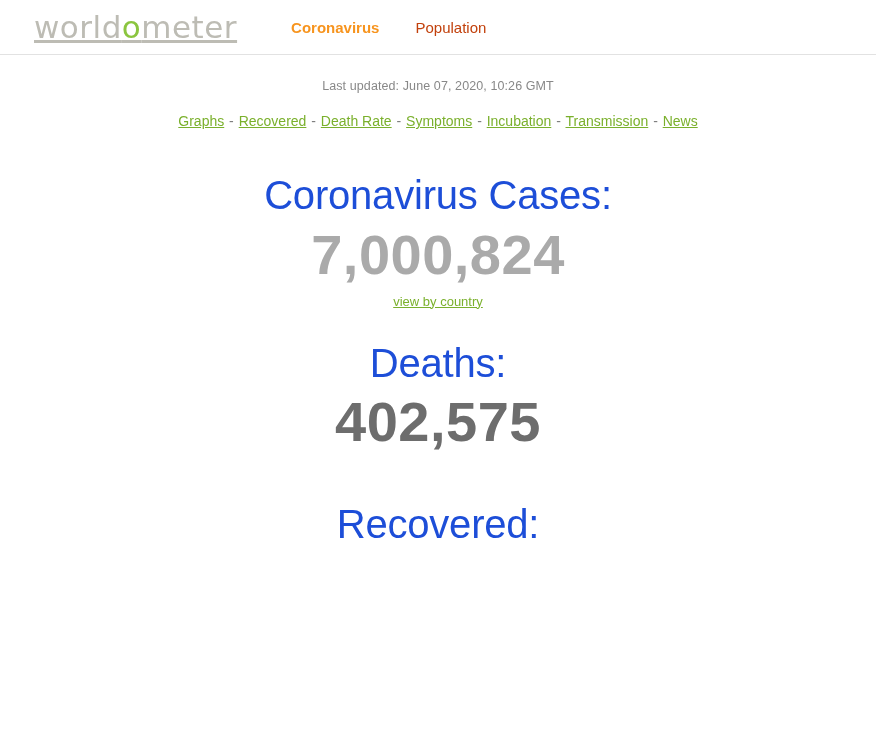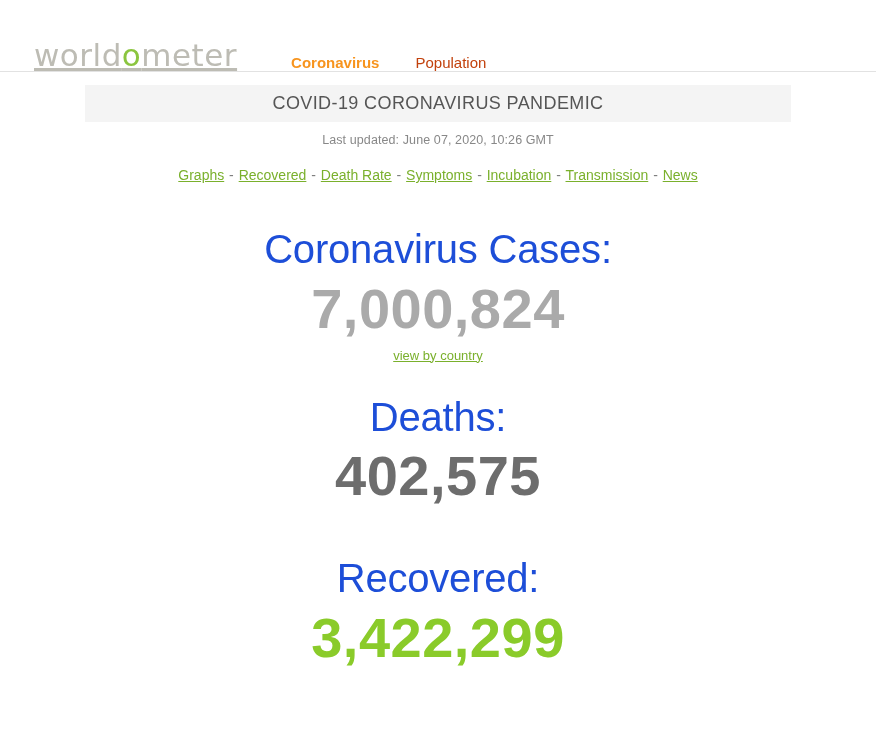--- a/index.html
+++ b/index.html
@@ -12,24 +12,24 @@
     width: 876px;
     height: 733px;
     font-family: "Liberation Sans", sans-serif;
     color: #4a4a4a;
     overflow: hidden;
   }
 
   
   .topbar {
     position: relative;
-    height: 72px;
+    height: 55px;
     border-bottom: 1px solid #e2e2e2;
     display: flex;
-    align-items: flex-end;
+    align-items: center;
   }
   .logo {
     margin-left: 34px;
     font-family: "DejaVu Sans", sans-serif;
     font-size: 31px;
     letter-spacing: 0.5px;
     line-height: 1;
     color: #bdbcb4;
     font-weight: 400;
     user-select: none;
@@ -144,21 +144,20 @@
 
   <nav class="mainnav">
     <a class="navlink active" href="#">Coronavirus</a>
     <a class="navlink inactive" href="#">Population</a>
   </nav>
 
 </div>
 
 <div class="content">
 
-  <h1 class="page-banner">COVID-19 CORONAVIRUS PANDEMIC</h1>
 
   <div class="last-updated">Last updated: June 07, 2020, 10:26 GMT</div>
 
   <div class="section-links">
     <a href="#">Graphs</a>
     <span class="sep">-</span>
     <a href="#">Recovered</a>
     <span class="sep">-</span>
     <a href="#">Death Rate</a>
     <span class="sep">-</span>
@@ -179,16 +178,15 @@
     </div>
   </div>
 
   <div class="counter-block deaths">
     <h2 class="counter-title">Deaths:</h2>
     <div class="counter-number deaths">402,575</div>
   </div>
 
   <div class="counter-block recovered">
     <h2 class="counter-title">Recovered:</h2>
-    <div class="counter-number recovered">3,422,299</div>
   </div>
 
 </div>
 
 </body></html>

